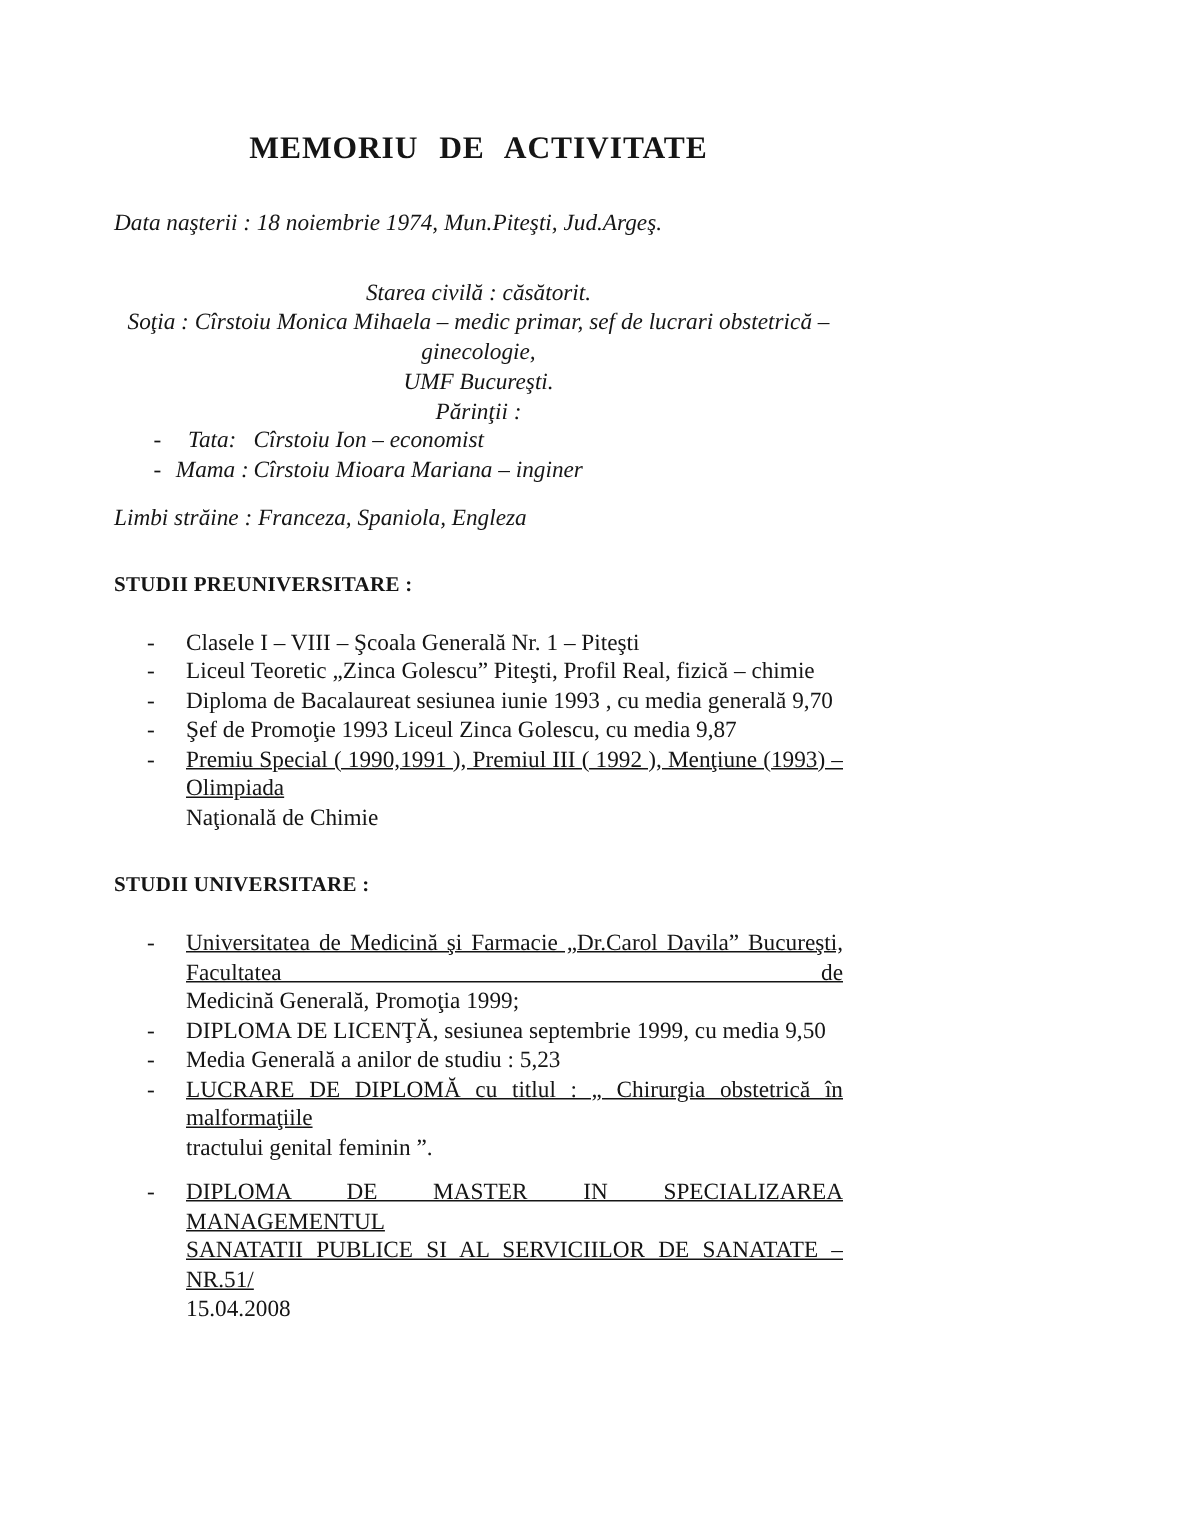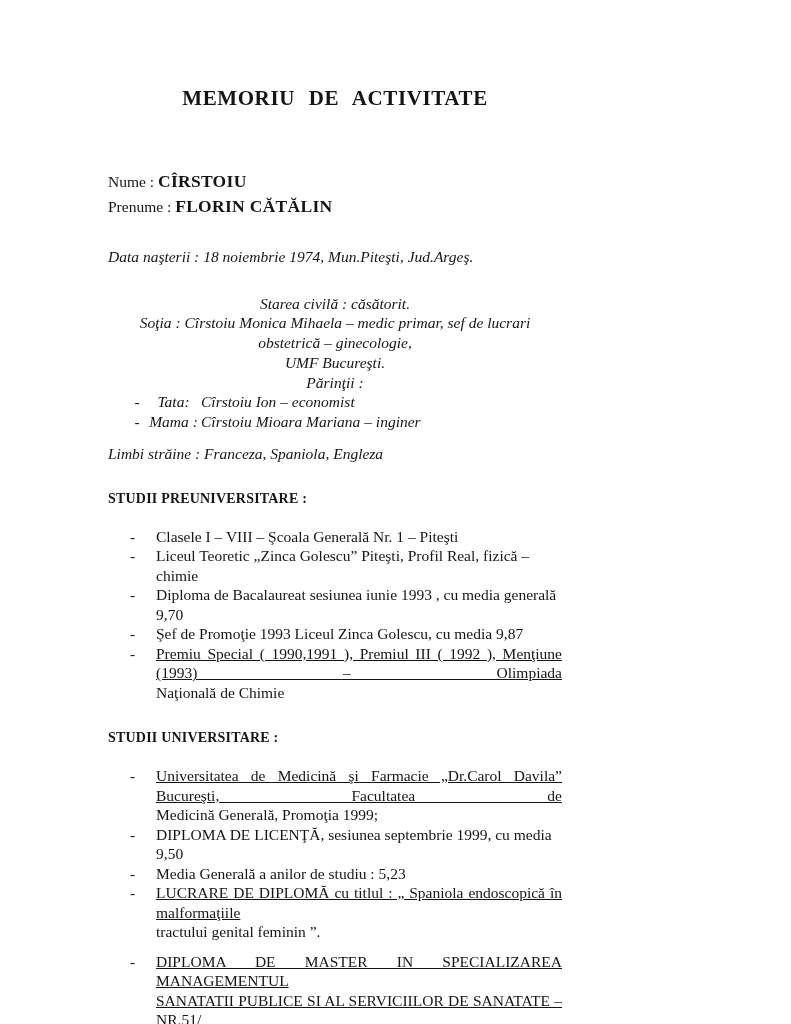--- a/index.html
+++ b/index.html
@@ -2,21 +2,21 @@
 <html><head>
 <meta charset="utf-8">
 <style>
   html, body { margin: 0; padding: 0; background: #ffffff; }
   .page {
     position: relative;
     width: 653px;
     height: 1024px;
     background: #ffffff;
     box-sizing: border-box;
-    padding: 86px 91px 0 108px;
+    padding: 86px 91px 0 76px;
     font-family: "Liberation Serif", serif;
     color: #151515;
     overflow: hidden;
   }
   .doc-title {
     text-align: center;
     font-weight: bold;
     font-size: 21px;
     line-height: 25px;
     letter-spacing: 0.6px;
@@ -49,30 +49,20 @@
   .jlast { text-align: justify; text-align-last: justify; text-decoration: underline; }
   .master-item { margin-top: 10px; }
 </style>
 </head>
 <body>
 
 <div class="page">
 
   <div class="doc-title">MEMORIU DE ACTIVITATE</div>
 
-  <div class="identity">
-    <div class="identity-line">
-      <span class="lbl">Nume :</span>
-      <span class="val">CÎRSTOIU</span>
-    </div>
-    <div class="identity-line">
-      <span class="lbl">Prenume :</span>
-      <span class="val">FLORIN CĂTĂLIN</span>
-    </div>
-  </div>
 
   <div class="block it birth-line">Data naşterii : 18 noiembrie 1974, Mun.Piteşti, Jud.Argeş.</div>
 
   <div class="block it civil-block">
     <div>Starea civilă : căsătorit.</div>
     <div>Soţia :  Cîrstoiu Monica Mihaela – medic  primar, sef de lucrari obstetrică – ginecologie,</div>
     <div>UMF Bucureşti.</div>
     <div>Părinţii :</div>
     <div class="parent-row">
       <span class="marker">-</span>
@@ -130,21 +120,21 @@
       <span class="marker">-</span>
       <div class="text">DIPLOMA DE LICENŢĂ, sesiunea septembrie 1999, cu media 9,50</div>
     </div>
     <div class="item">
       <span class="marker">-</span>
       <div class="text">Media Generală a anilor de studiu : 5,23</div>
     </div>
     <div class="item">
       <span class="marker">-</span>
       <div class="text">
-        <div class="jlast">LUCRARE DE DIPLOMĂ cu titlul : „ Spaniola endoscopică în malformaţiile</div>
+        <div class="jlast">LUCRARE DE DIPLOMĂ cu titlul : „ Chirurgia obstetrică în malformaţiile</div>
         <div>tractului genital feminin ”.</div>
       </div>
     </div>
   </div>
 
   <div class="item master-item">
     <span class="marker">-</span>
     <div class="text">
       <div class="jlast">DIPLOMA DE MASTER IN SPECIALIZAREA MANAGEMENTUL</div>
       <div class="jlast">SANATATII PUBLICE SI AL SERVICIILOR DE SANATATE – NR.51/</div>

